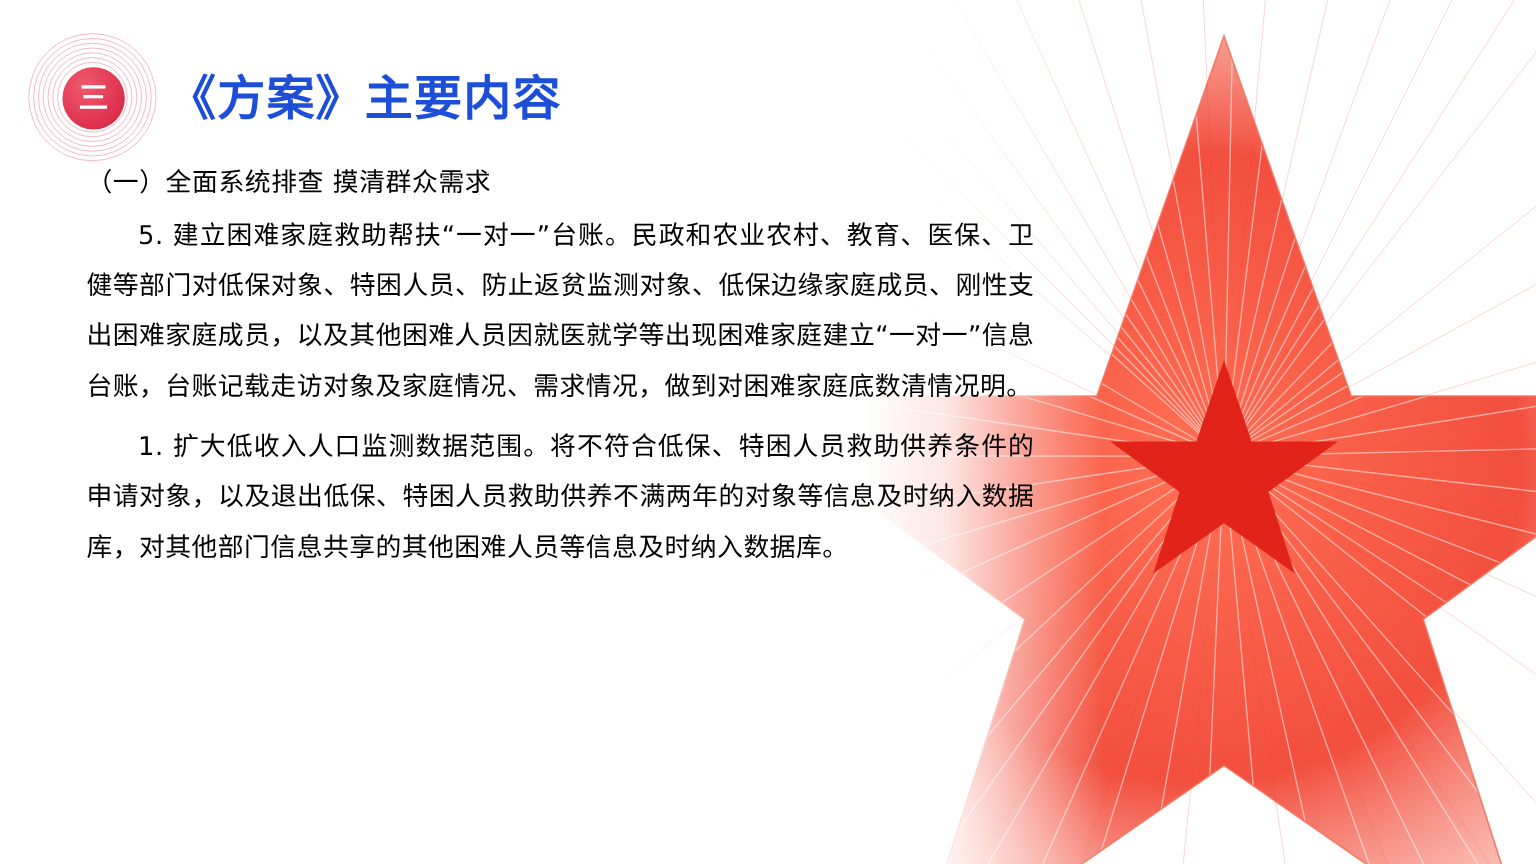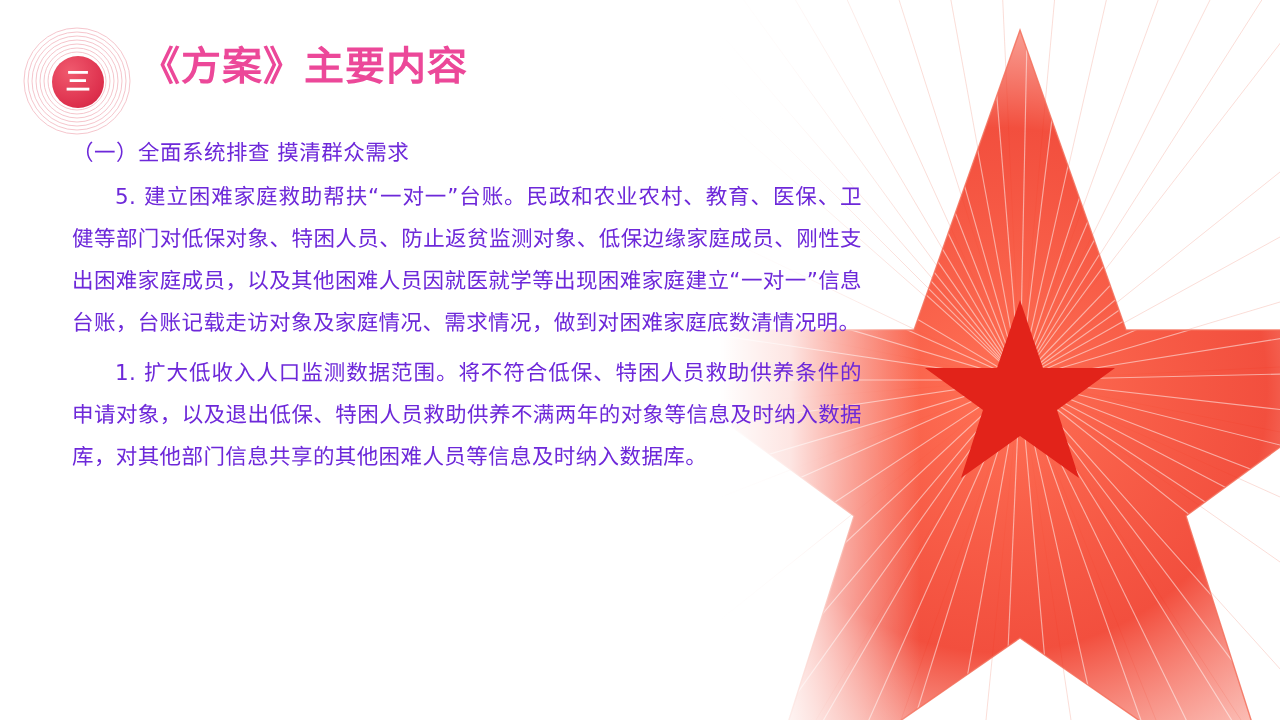--- a/index.html
+++ b/index.html
@@ -86,36 +86,36 @@
     line-height: 52px;
     text-align: center;
     color: #ffffff;
     font-size: 25px;
     font-weight: bold;
     font-family: "DejaVu Sans", "Liberation Sans", sans-serif;
   }
   .title {
     position: absolute;
     left: 140px;
-    top: 24px;
+    top: 40px;
     font-size: 40px;
     font-weight: bold;
-    color: #ec4899;
+    color: #1d4ed8;
     letter-spacing: 1px;
     white-space: nowrap;
     font-family: "DejaVu Sans", "Liberation Sans", sans-serif;
   }
 
   
   .content {
     position: absolute;
     left: 72px;
     top: 132px;
     width: 790px;
-    color: #6d28d9;
+    color: #000000;
     font-size: 21.5px;
     line-height: 42px;
     font-family: "DejaVu Sans", "Liberation Sans", sans-serif;
   }
   .section-head {
     margin: 0 0 2px 0;
     text-align: left;
     letter-spacing: 0.5px;
   }
   .para {

